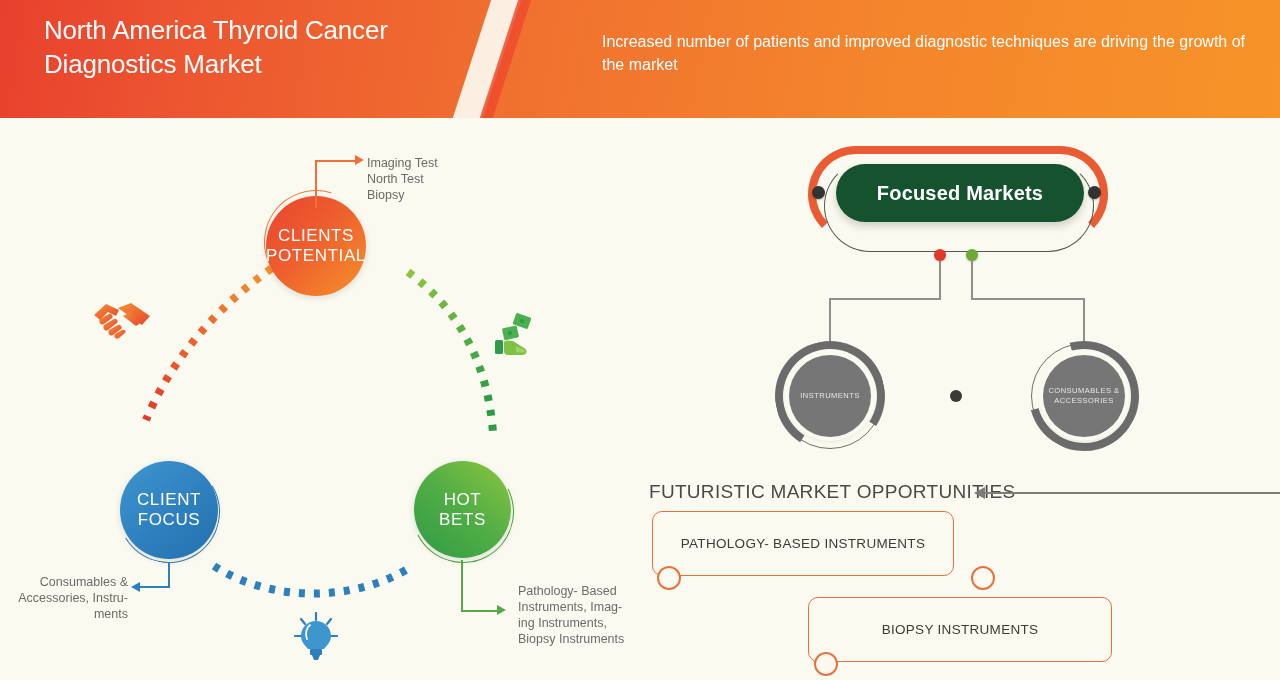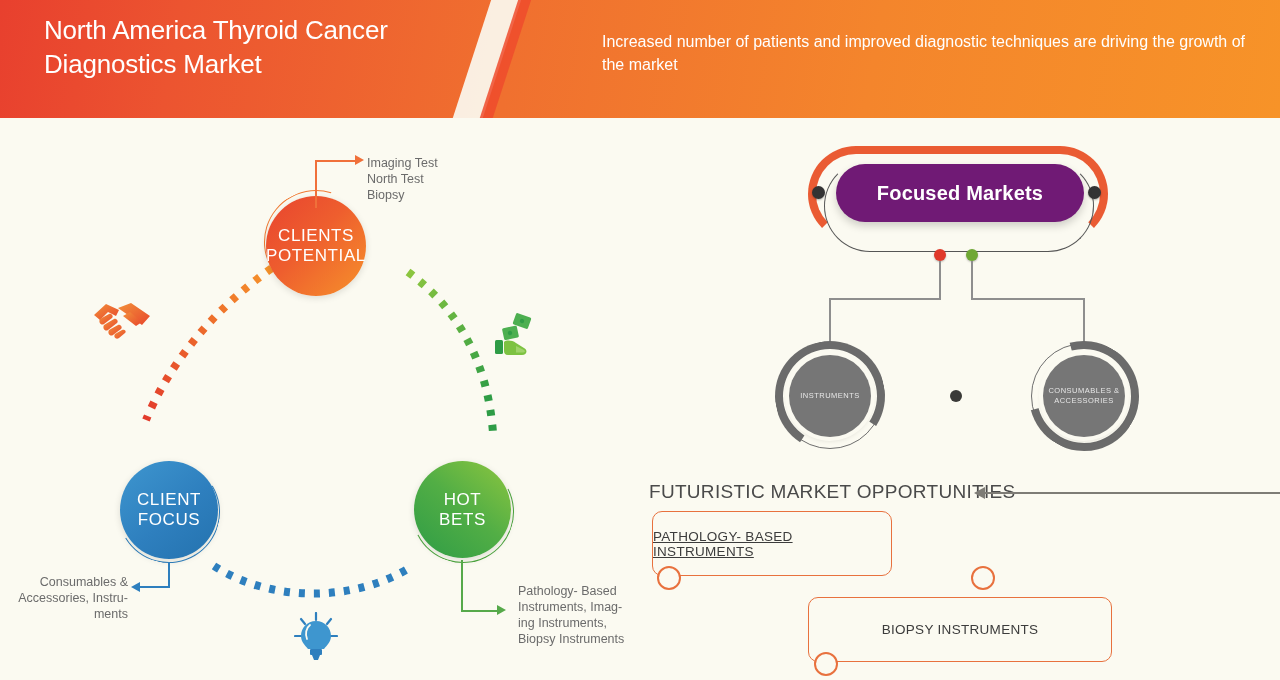--- a/index.html
+++ b/index.html
@@ -95,21 +95,21 @@
     position:absolute; left:808px; top:146px; width:300px; height:96px;
     border:8px solid #EA5B33; border-radius:48px;
     border-bottom-color:transparent;
   }
   #fm-arc-inner {
     position:absolute; left:824px; top:160px; width:270px; height:92px;
     border:1.2px solid #555; border-radius:46px; border-top-color:transparent;
   }
   #fm-pill {
     position:absolute; left:836px; top:164px; width:248px; height:58px;
-    background:#701a75; border-radius:29px;
+    background:#14532d; border-radius:29px;
     display:flex; align-items:center; justify-content:center;
     color:#fff; font-size:20px; font-weight:bold; letter-spacing:.2px;
     box-shadow:0 4px 9px rgba(0,0,0,.18);
   }
   .fm-dot { position:absolute; width:13px; height:13px; border-radius:50%;
             background:#333; box-shadow:0 1px 2px rgba(0,0,0,.3); }
 
   .sig-dot { position:absolute; width:12px; height:12px; border-radius:50%;
              box-shadow:0 1px 2px rgba(0,0,0,.25); }
 
@@ -303,21 +303,21 @@
 ACCESSORIES</span>
     </div>
   </div>
 
   <div id="mid-dot"></div>
 
   <div id="fut-title">FUTURISTIC MARKET OPPORTUNITIES</div>
   <div id="fut-arrow-line"></div>
   <div id="fut-arrow-head"></div>
 
-  <div class="opbox" style="left:652px;top:511px;width:240px;height:65px;text-decoration:underline;">
+  <div class="opbox" style="left:652px;top:511px;width:302px;height:65px;">
     <span>PATHOLOGY- BASED INSTRUMENTS</span>
   </div>
   <div class="opknob" style="left:657px;top:566px;"></div>
 
   <div class="opknob" style="left:971px;top:566px;"></div>
 
   <div class="opbox" style="left:808px;top:597px;width:304px;height:65px;">
     <span>BIOPSY INSTRUMENTS</span>
   </div>
   <div class="opknob" style="left:814px;top:652px;"></div>

